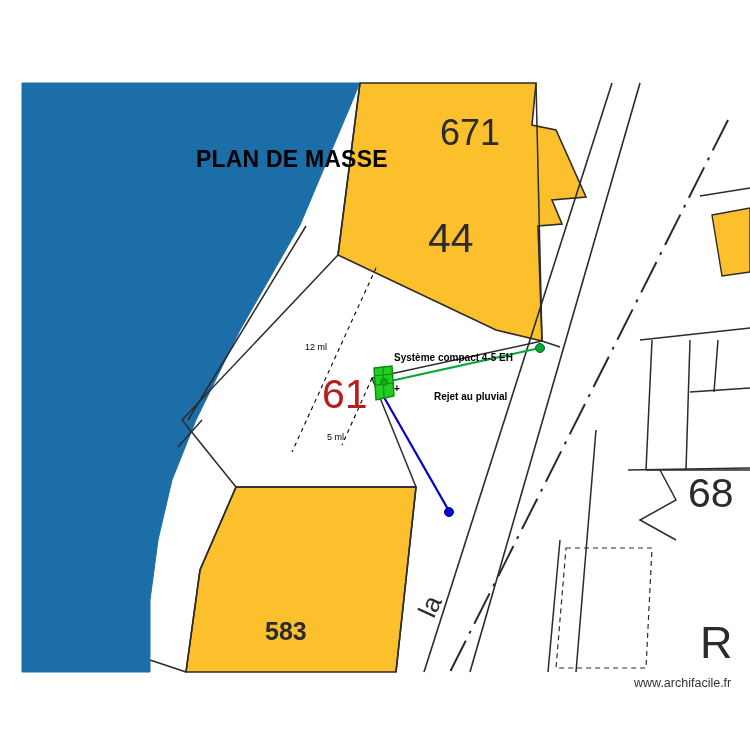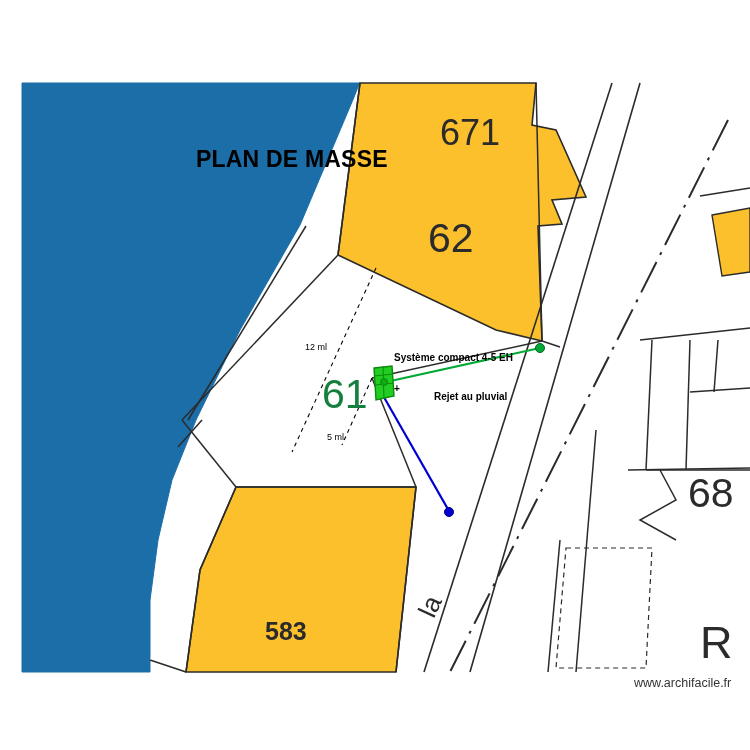--- a/index.html
+++ b/index.html
@@ -46,21 +46,21 @@
   #label-62 {
     left: 428px;
     top: 215px;
     font-size: 41px;
     color: #2b2b2b;
   }
   #label-61 {
     left: 322px;
     top: 371px;
     font-size: 41px;
-    color: #15803d;
+    color: #b91c1c;
   }
   #label-68 {
     left: 688px;
     top: 470px;
     font-size: 41px;
     color: #2b2b2b;
   }
   #label-434 {
     left: 265px;
     top: 617px;
@@ -198,21 +198,21 @@
       <path d="M 375,385 L 394,383"></path>
       <path d="M 383,366 L 384,399"></path>
     </g>
     <circle cx="384" cy="382" r="3.5" fill="#11aa11" stroke="#0b8a0b" stroke-width="1"></circle>
 
   </svg>
 
   <div class="overlay-text" id="plan-title">PLAN DE MASSE</div>
 
   <div class="overlay-text" id="label-671">671</div>
-  <div class="overlay-text" id="label-62">62</div>
+  <div class="overlay-text" id="label-62">44</div>
   <div class="overlay-text" id="label-61">61</div>
   <div class="overlay-text" id="label-68">68</div>
   <div class="overlay-text" id="label-434">583</div>
   <div class="overlay-text" id="label-R">R</div>
 
   <div class="overlay-text" id="label-la">la</div>
 
   <div class="overlay-text" id="label-12ml">12 ml</div>
   <div class="overlay-text" id="label-5ml">5 ml</div>
 

